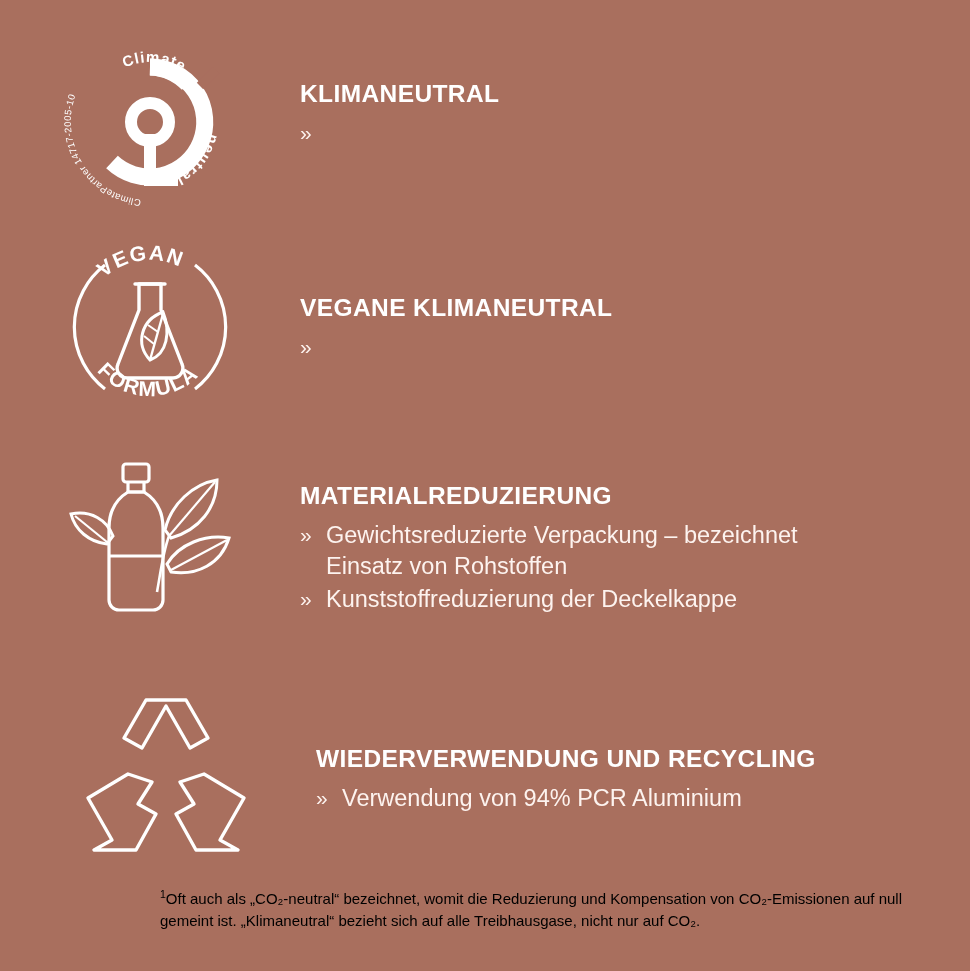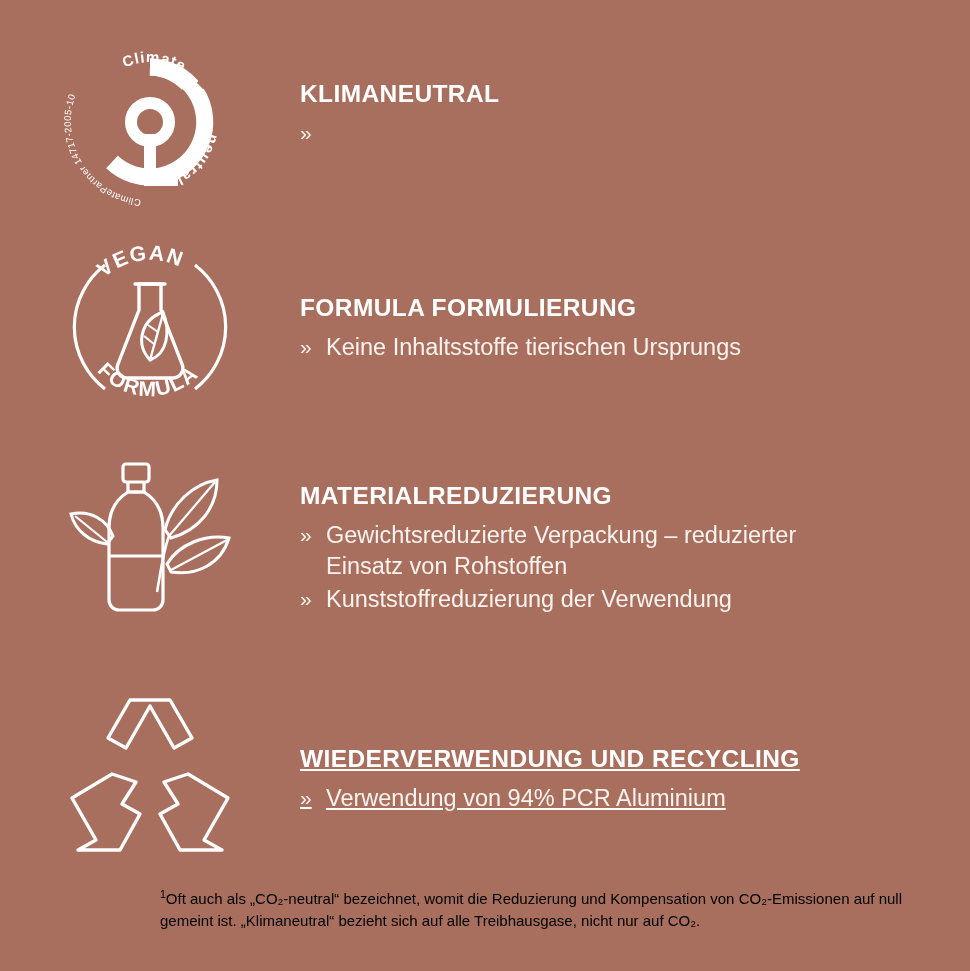--- a/index.html
+++ b/index.html
@@ -78,21 +78,21 @@
     line-height: 0;
   }
 
   
   #feature-climate { position: absolute; top: 22px; left: 0; width: 970px; }
   #feature-climate .text-col { padding-top: 58px; }
   #feature-vegan { position: absolute; top: 232px; left: 0; width: 970px; }
   #feature-vegan .text-col { padding-top: 62px; }
   #feature-material { position: absolute; top: 452px; left: 0; width: 864px; }
   #feature-material .text-col { padding-top: 30px; }
-  #feature-recycling { position: absolute; top: 690px; left: 0; width: 866px; text-decoration: underline; }
+  #feature-recycling { position: absolute; top: 690px; left: 16px; width: 866px; }
   #feature-recycling .text-col { padding-top: 55px; }
 
   .footnote {
     position: absolute;
     left: 160px;
     top: 888px;
     width: 760px;
     font-size: 15px;
     line-height: 1.45;
     color: #000000;
@@ -169,25 +169,24 @@
           <text font-family="'Liberation Sans', sans-serif" font-size="21" font-weight="bold" fill="#ffffff" letter-spacing="1.5">
             <textPath href="#arcTopV" startOffset="26%">VEGAN</textPath>
           </text>
           <text font-family="'Liberation Sans', sans-serif" font-size="21" font-weight="bold" fill="#ffffff" letter-spacing="1.5">
             <textPath href="#arcBotV" startOffset="22%">FORMULA</textPath>
           </text>
         </svg>
       </span>
     </div>
     <div class="text-col">
-      <h2 class="feature-title">FORMULA FORMULIERUNG</h2>
-      <ul class="bullets">
-        <li class="bullet">
-          <span class="bullet-mark">»</span>
-          <span class="bullet-text">Keine Inhaltsstoffe tierischen Ursprungs</span>
+      <h2 class="feature-title">VEGANE KLIMANEUTRAL</h2>
+      <ul class="bullets">
+        <li class="bullet">
+          <span class="bullet-mark">»</span>
         </li>
       </ul>
     </div>
   </div>
 
   <div class="feature" id="feature-material">
     <div class="icon-col">
       <span>
         <svg width="210" height="180" viewBox="0 0 210 180">
 
@@ -209,25 +208,25 @@
 
           <path d="M 112,140 C 116,118 118,100 124,84" fill="none" stroke="#ffffff" stroke-width="2.6"></path>
         </svg>
       </span>
     </div>
     <div class="text-col">
       <h2 class="feature-title">MATERIALREDUZIERUNG</h2>
       <ul class="bullets">
         <li class="bullet">
           <span class="bullet-mark">»</span>
-          <span class="bullet-text">Gewichtsreduzierte Verpackung – reduzierter Einsatz von Rohstoffen</span>
-        </li>
-        <li class="bullet">
-          <span class="bullet-mark">»</span>
-          <span class="bullet-text">Kunststoffreduzierung der Verwendung</span>
+          <span class="bullet-text">Gewichtsreduzierte Verpackung – bezeichnet Einsatz von Rohstoffen</span>
+        </li>
+        <li class="bullet">
+          <span class="bullet-mark">»</span>
+          <span class="bullet-text">Kunststoffreduzierung der Deckelkappe</span>
         </li>
       </ul>
     </div>
   </div>
 
   <div class="feature" id="feature-recycling">
     <div class="icon-col">
       <span>
         <svg width="200" height="170" viewBox="0 0 200 170">
           <g fill="none" stroke="#ffffff" stroke-width="3.4" stroke-linejoin="round" stroke-linecap="round">

